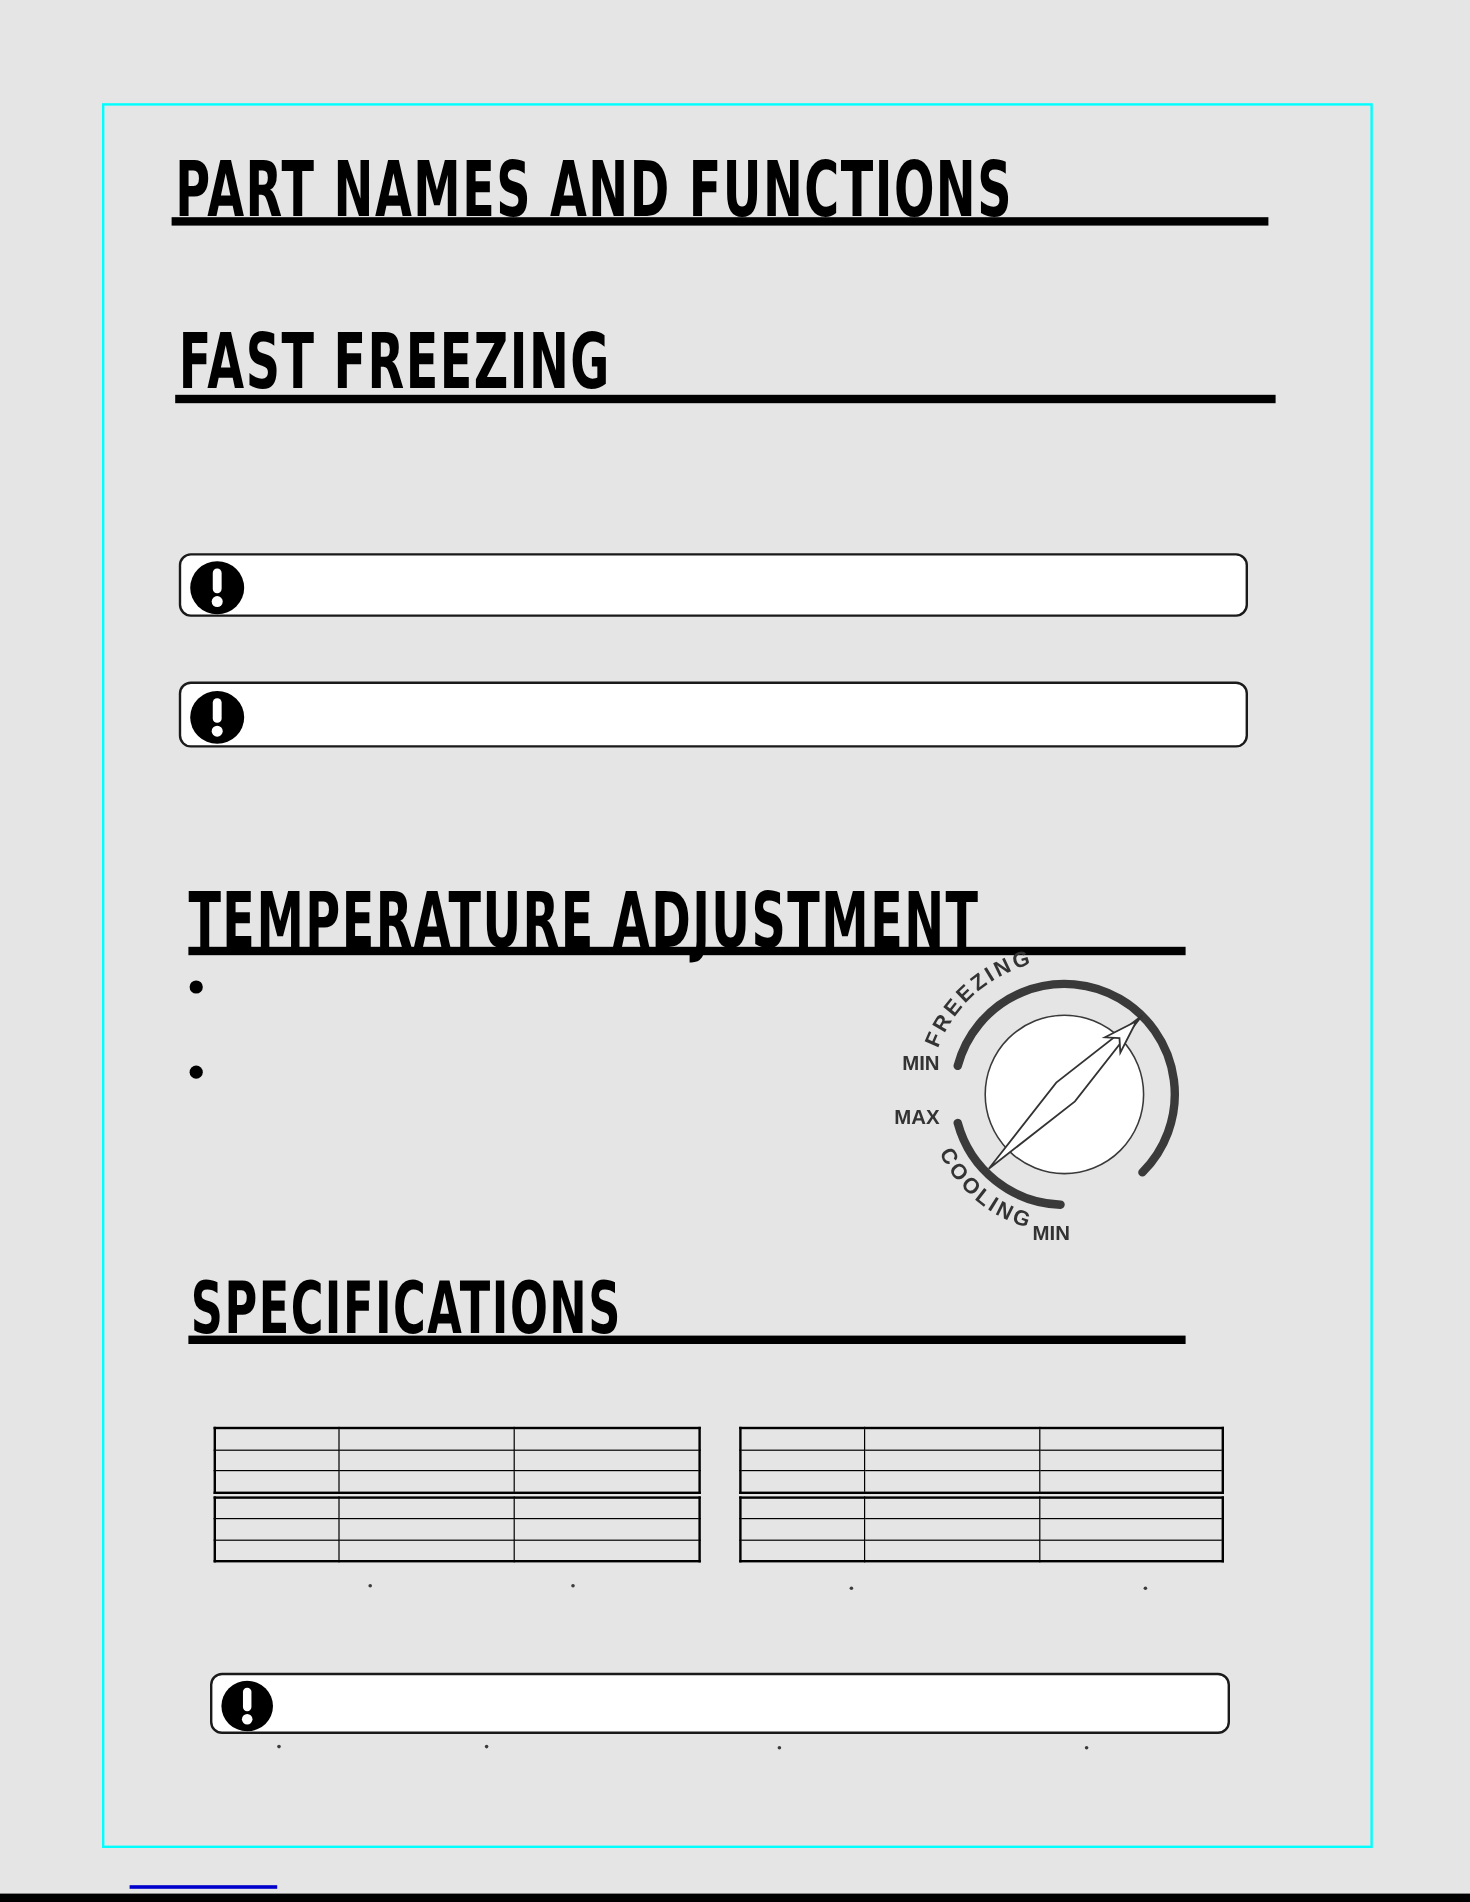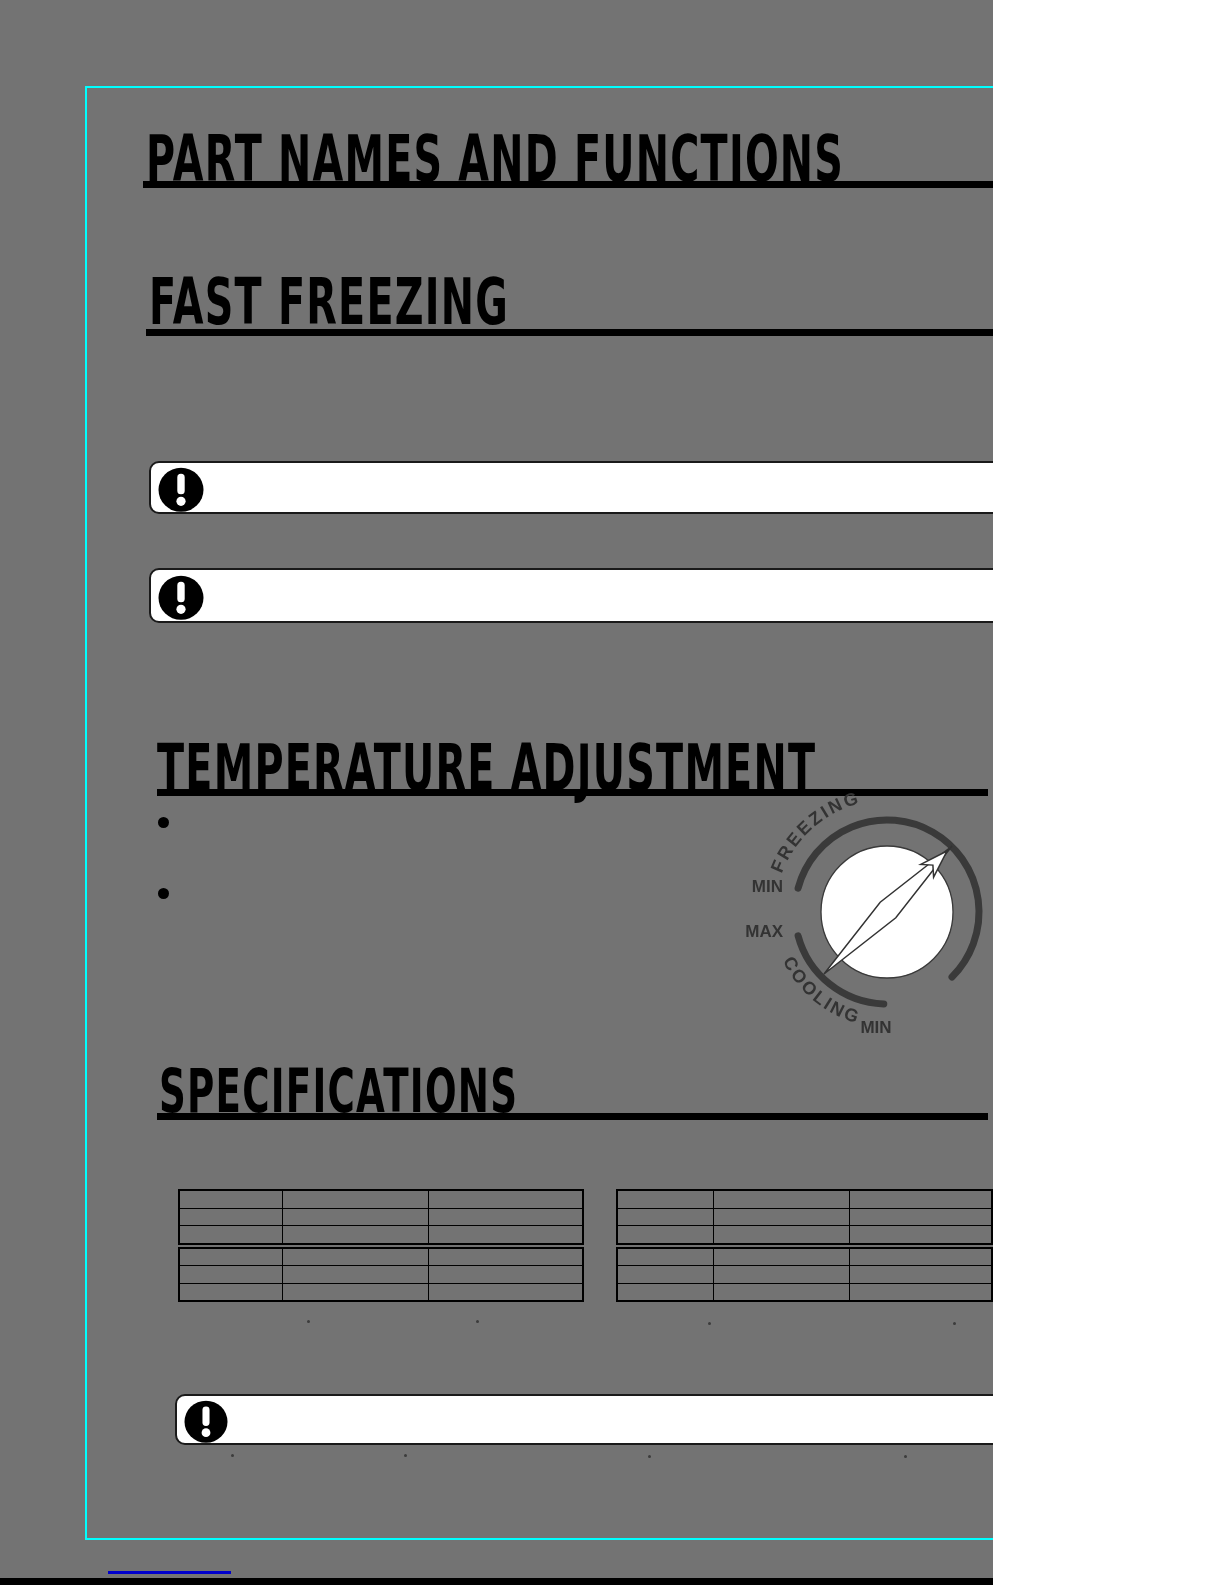--- a/index.html
+++ b/index.html
@@ -1,16 +1,16 @@
 <!DOCTYPE html>
 <html style="--page_border: #00ffff; --link: #0000cc; --ink: #000000;"><head>
 <meta charset="utf-8">
 <style>
   html,body{margin:0;padding:0;background:#ffffff;}
-  #page{position:relative;width:993px;height:1585px;background:#737373;overflow:hidden;
+  #page{position:relative;width:1225px;height:1585px;background:#e5e5e5;overflow:hidden;
         font-family:"Liberation Sans",sans-serif;}
 
   
   .page-frame{position:absolute;left:85px;top:86px;width:1059px;height:1454px;
               box-sizing:border-box;border:2px solid var(--page_border,#00ffff);}
 
   
   .hd{position:absolute;white-space:nowrap;color:#000;
       font-family:"DejaVu Sans",sans-serif;font-weight:bold;line-height:1;
       transform:scaleX(0.62);transform-origin:0 0;letter-spacing:2px;}

